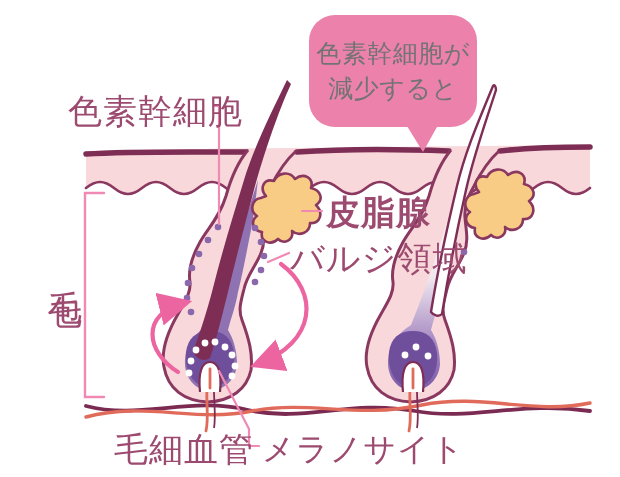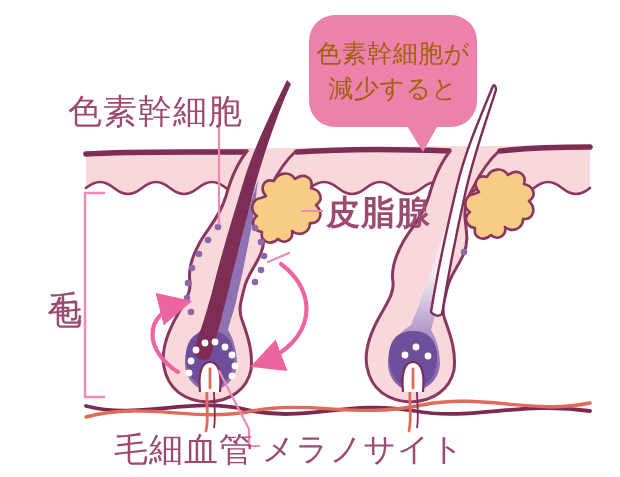--- a/index.html
+++ b/index.html
@@ -29,21 +29,21 @@
   .stemline{stroke:var(--hair);stroke-width:1.8;fill:none;}
   .dome{fill:#ffffff;stroke:var(--hair);stroke-width:2.2;}
   .bub{fill:var(--bubble-pink);}
   .bracket{stroke:var(--connector-pink);stroke-width:2.4;fill:none;stroke-linecap:round;}
 
   
   .lbl{position:absolute;color:var(--label-text);font-size:34px;letter-spacing:1px;white-space:nowrap;line-height:1.1;}
   .lbl.small{font-size:32px;}
   .vert{writing-mode:vertical-rl;text-orientation:upright;letter-spacing:6px;}
   .bubble-text{position:absolute;left:309px;top:15px;width:168px;height:112px;display:flex;
-    flex-direction:column;align-items:center;justify-content:center;color:#a16207;font-size:25px;
+    flex-direction:column;align-items:center;justify-content:center;color:#737373;font-size:25px;
     line-height:35px;letter-spacing:0.5px;text-align:center;}
 </style>
 </head>
 <body>
 
 <div class="stage">
 
 <svg width="620" height="477" viewBox="0 0 620 477">
   <defs>
     <linearGradient id="fadeGrad" x1="0" y1="185" x2="0" y2="392" gradientUnits="userSpaceOnUse">
@@ -181,17 +181,18 @@
   </g>
 </svg>
 
 <div class="bubble-text">
   <span>色素幹細胞が</span>
   <span>減少すると</span>
 </div>
 
 <div class="lbl" style="left:68px;top:93px;">色素幹細胞</div>
 <div class="lbl" style="left:326px;top:194px;font-weight:bold;">皮脂腺</div>
+<div class="lbl" style="left:290px;top:240px;">バルジ領域</div>
 <div class="lbl vert" style="left:46px;top:263px;">毛包</div>
 <div class="lbl" style="left:98px;top:431px;margin-left:16px;">毛細血管</div>
 <div class="lbl small" style="left:262px;top:432px;">メラノサイト</div>
 
 </div>
 
 </body></html>

